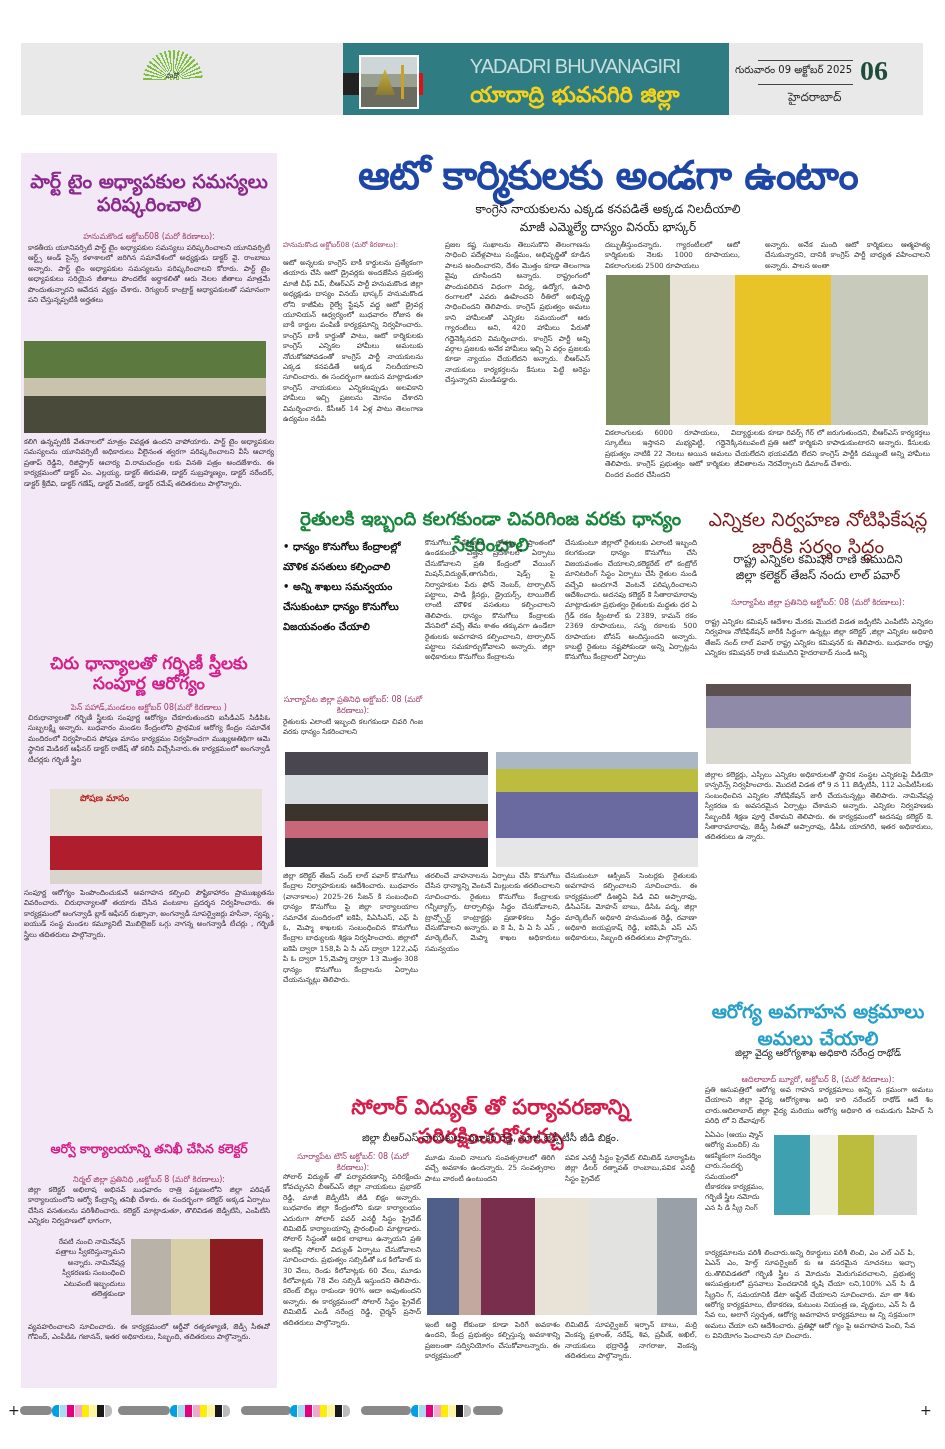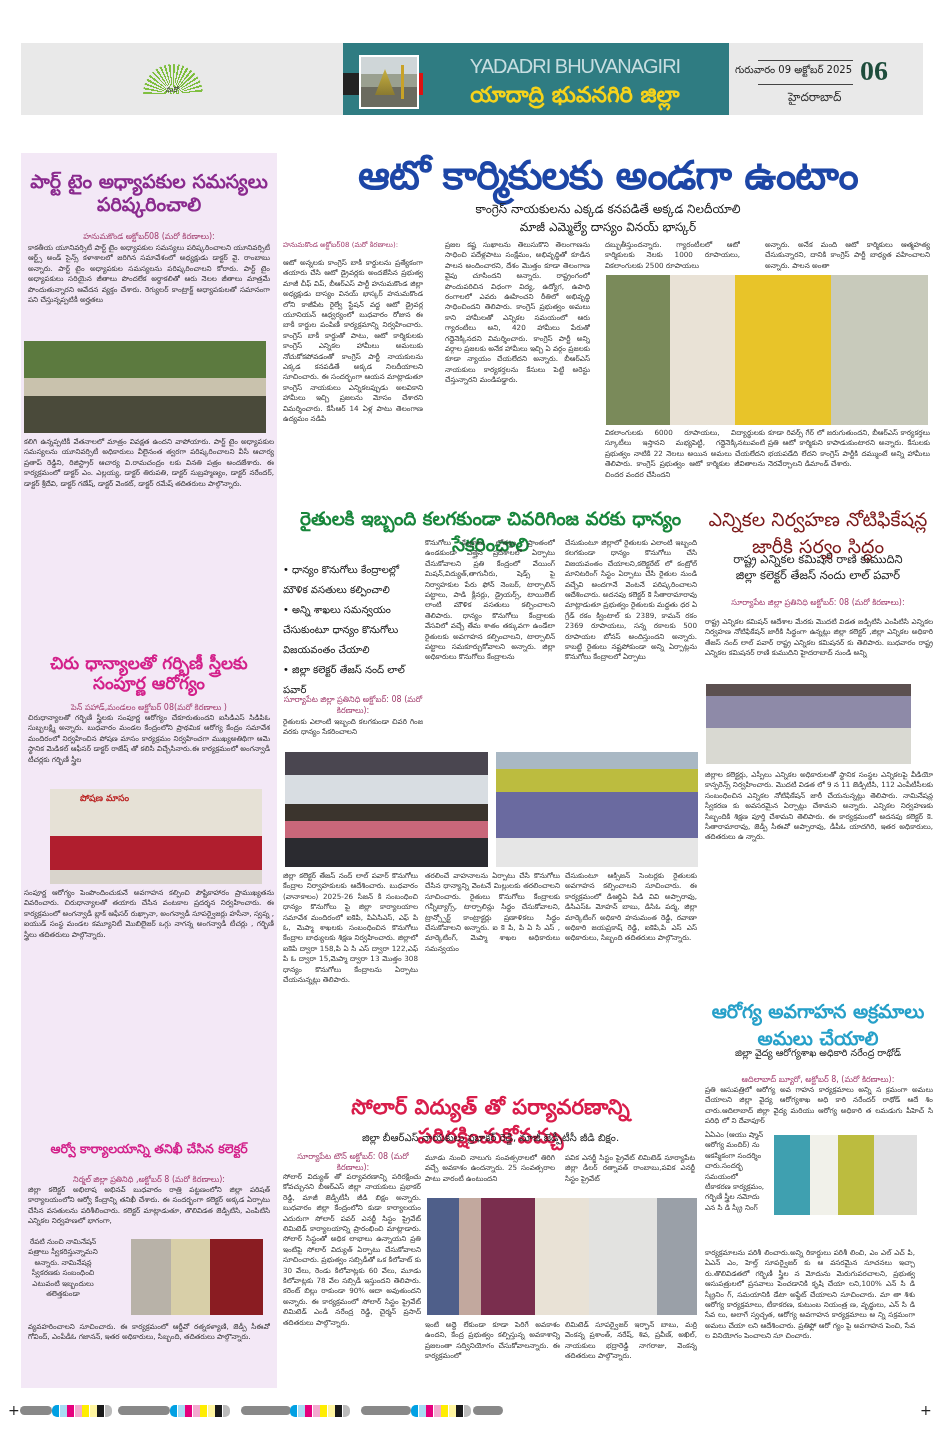--- a/index.html
+++ b/index.html
@@ -1,20 +1,20 @@
 <!DOCTYPE html>
 <html><head>
 <meta charset="utf-8">
 <style>
 *{box-sizing:border-box;margin:0;padding:0}
 body{width:945px;height:1449px;background:#fff;font-family:"DejaVu Sans",sans-serif;color:#222;position:relative;overflow:hidden}
 .abs{position:absolute}
 
 #mast{left:21px;top:43px;width:902px;height:72px;background:#e9e9e9}
-#logo{left:38px;top:64px;width:270px;height:62px;display:flex;align-items:center;justify-content:flex-end}
+#logo{left:38px;top:50px;width:270px;height:62px;display:flex;align-items:center;justify-content:flex-end}
 #logo .sun{position:absolute;top:0;left:105px;width:60px;height:30px;border-radius:60px 60px 0 0;background:repeating-conic-gradient(from 270deg at 50% 100%,#7fbf3f 0 4deg,transparent 4deg 9deg)}
 #logo .name{position:relative;font-family:"DejaVu Sans",sans-serif;font-weight:bold;font-size:40px;color:#fff;-webkit-text-stroke:3px #1c3f9c;letter-spacing:-1px;margin-top:14px}
 #logo .tag{position:absolute;top:22px;left:128px;font-size:7px;color:#333}
 #teal{left:343px;top:43px;width:386px;height:72px;background:#2f7c82}
 #thumb{left:359px;top:55px;width:60px;height:54px;background:linear-gradient(180deg,#cfd6d8 0 35%,#9aa090 35% 60%,#6b6b5f 60%);border:2px solid #fff}
 #thumb .tower{position:absolute;left:14px;top:12px;width:20px;height:26px;background:linear-gradient(180deg,#c8b040,#8a7a30);clip-path:polygon(50% 0,100% 100%,0 100%)}
 #thumb .pole{position:absolute;left:40px;top:8px;width:3px;height:34px;background:#c9a227}
 #blk{left:343px;top:73px;width:16px;height:22px;background:#222}
 #red{left:419px;top:73px;width:4px;height:22px;background:#d11}
 #en-title{left:430px;top:55px;width:290px;font-size:20px;color:#c6dde0;font-family:"Liberation Sans",sans-serif;letter-spacing:-1px;text-align:center}
@@ -78,41 +78,40 @@
 <div class="abs dl" style="left:28px;top:703px;width:242px">పెన్ పహాడ్,మండలం అక్టోబర్ 08(మరో కిరణాలు )</div>
 <div class="abs bd" style="left:28px;top:713px;width:242px;height:72px;overflow:hidden">చిరుధాన్యాలతో గర్భిణీ స్త్రీలకు సంపూర్ణ ఆరోగ్యం చేకూరుతుందని ఐసిడిఎస్ సిడిపిఓ సుబ్బలక్ష్మి అన్నారు. బుధవారం మండల కేంద్రంలోని ప్రాథమిక ఆరోగ్య కేంద్రం సమావేశ మందిరంలో నిర్వహించిన పోషణ మాసం కార్యక్రమం నిర్వహించగా ముఖ్యఅతిథిగా ఆమె స్థానిక మెడికల్ ఆఫీసర్ డాక్టర్ రాజేష్ తో కలిసి విచ్చేసినారు.ఈ కార్యక్రమంలో అంగన్వాడీ టీచర్లకు గర్భిణీ స్త్రీల</div>
 <div class="photo" style="left:50px;top:789px;width:212px;height:95px;background:linear-gradient(180deg,#e6e1d6 0 50%,#b01e2e 50% 85%,#d9d4cc 85%)">
   <span style="position:absolute;left:30px;top:4px;font-size:9px;font-weight:bold;color:#b22">పోషణ మాసం</span>
 </div>
 <div class="abs bd" style="left:24px;top:888px;width:250px;height:220px;overflow:hidden">సంపూర్ణ ఆరోగ్యం పెంపొందించుకునే అవగాహన కల్పించి పౌష్టికాహారం ప్రాముఖ్యతను వివరించారు. చిరుధాన్యాలతో తయారు చేసిన వంటకాల ప్రదర్శన నిర్వహించారు. ఈ కార్యక్రమంలో అంగన్వాడీ బ్లాక్ ఆఫీసర్ రుఖ్సానా, అంగన్వాడీ సూపర్వైజర్లు హసీనా, స్వప్న , ఐయుడ్ సంస్థ మండల కమ్యూనిటీ మొబిలైజర్ ఒగ్గు నాగన్న అంగన్వాడీ టీచర్లు , గర్భిణీ స్త్రీలు తదితరులు పాల్గొన్నారు.</div>
 
 <div class="abs hd" style="left:28px;top:1141px;width:242px;font-size:12.5px;color:#d3208a">ఆర్వో కార్యాలయాన్ని తనిఖీ చేసిన కలెక్టర్</div>
 <div class="abs dl" style="left:28px;top:1175px;width:242px">నిర్మల్ జిల్లా ప్రతినిధి ,అక్టోబర్ 8 (మరో కిరణాలు):</div>
 <div class="abs bd" style="left:28px;top:1185px;width:242px;height:52px;overflow:hidden">జిల్లా కలెక్టర్ అభిలాష అభినవ్ బుధవారం రాత్రి పట్టణంలోని జిల్లా పరిషత్ కార్యాలయంలోని ఆర్వో కేంద్రాన్ని తనిఖీ చేశారు. ఈ సందర్భంగా కలెక్టర్ అక్కడ ఏర్పాటు చేసిన వసతులను పరిశీలించారు. కలెక్టర్ మాట్లాడుతూ, తొలివిడత జెడ్పిటిసి, ఎంపిటిసి ఎన్నికల నిర్వహణలో భాగంగా,</div>
-<div class="abs bd" style="left:22px;top:1237px;width:82px;height:80px;overflow:hidden;text-align:center">రేపటి నుంచి నామినేషన్ పత్రాలు స్వీకరిస్తున్నామని అన్నారు. నామినేషన్ల స్వీకరణకు సంబంధించి ఎటువంటి ఇబ్బందులు తలెత్తకుండా</div>
+<div class="abs bd" style="left:43px;top:1237px;width:82px;height:80px;overflow:hidden;text-align:right">రేపటి నుంచి నామినేషన్ పత్రాలు స్వీకరిస్తున్నామని అన్నారు. నామినేషన్ల స్వీకరణకు సంబంధించి ఎటువంటి ఇబ్బందులు తలెత్తకుండా</div>
 <div class="photo" style="left:131px;top:1239px;width:132px;height:76px;background:linear-gradient(90deg,#b8b2a8 0 30%,#d8cfa8 30% 60%,#8a1c22 60%)"></div>
 <div class="abs bd" style="left:28px;top:1322px;width:242px;height:48px;overflow:hidden">వ్యవహరించాలని సూచించారు. ఈ కార్యక్రమంలో ఆర్డీవో రత్నకళ్యాణి, జెడ్పీ సీఈవో గోవింద్, ఎంపీడీఓ గజానన్, ఇతర అధికారులు, సిబ్బంది, తదితరులు పాల్గొన్నారు.</div>
 
 <div id="mainhl" class="abs">ఆటో కార్మికులకు అండగా ఉంటాం</div>
 <div id="mainsub1" class="abs">కాంగ్రెస్ నాయకులను ఎక్కడ కనపడితే అక్కడ నిలదీయాలి</div>
 <div id="mainsub2" class="abs">మాజీ ఎమ్మెల్యే దాస్యం వినయ్ భాస్కర్</div>
 <div class="abs dl" style="left:283px;top:241px;width:140px;text-align:left;font-size:7px">హనుమకొండ అక్టోబర్08 (మరో కిరణాలు):</div>
 <div class="abs bd" style="left:283px;top:258px;width:140px;height:240px;overflow:hidden">ఆటో అన్నలకు కాంగ్రెస్ బాకీ కార్డులను ప్రత్యేకంగా తయారు చేసి ఆటో డ్రైవర్లకు అందజేసిన ప్రభుత్వ మాజీ చీఫ్ విప్, బీఆర్ఎస్ పార్టీ హనుమకొండ జిల్లా అధ్యక్షుడు దాస్యం వినయ్ భాస్కర్ హనుమకొండ లోని కాజీపేట రైల్వే స్టేషన్ వద్ద ఆటో డ్రైవర్ల యూనియన్ ఆధ్వర్యంలో బుధవారం రోజున ఈ బాకీ కార్డుల పంపిణీ కార్యక్రమాన్ని నిర్వహించారు. కాంగ్రెస్ బాకీ కార్డుతో పాటు, ఆటో కార్మికులకు కాంగ్రెస్ ఎన్నికల హామీలు అమలుకు నోచుకోకపోవడంతో కాంగ్రెస్ పార్టీ నాయకులను ఎక్కడ కనపడితే అక్కడ నిలదీయాలని సూచించారు. ఈ సందర్భంగా ఆయన మాట్లాడుతూ కాంగ్రెస్ నాయకులు ఎన్నికలప్పుడు అలవికాని హామీలు ఇచ్చి ప్రజలను మోసం చేశారని విమర్శించారు. కేసీఆర్ 14 ఏళ్ల పాటు తెలంగాణ ఉద్యమం నడిపి</div>
 <div class="abs bd" style="left:445px;top:240px;width:145px;height:258px;overflow:hidden">ప్రజల కష్ట సుఖాలను తెలుసుకొని తెలంగాణను సాధించి పదేళ్లపాటు సంక్షేమం, అభివృద్ధితో కూడిన పాలన అందించారని, దేశం మొత్తం కూడా తెలంగాణ వైపు చూసిందని అన్నారు. రాష్ట్రంగంలో పొందుపరిచిన విధంగా విద్య, ఉద్యోగ, ఉపాధి రంగాలలో ఎవరు ఊహించని రీతిలో అభివృద్ధి సాధించిందని తెలిపారు. కాంగ్రెస్ ప్రభుత్వం అమలు కాని హామీలతో ఎన్నికల సమయంలో ఆరు గ్యారంటీలు అని, 420 హామీలు పేరుతో గద్దెనెక్కినదని విమర్శించారు. కాంగ్రెస్ పార్టీ అన్ని వర్గాల ప్రజలకు అనేక హామీలు ఇచ్చి ఏ వర్గం ప్రజలకు కూడా న్యాయం చేయలేదని అన్నారు. బీఆర్ఎస్ నాయకులు కార్యకర్తలను కేసులు పెట్టి అరెస్టు చేస్తున్నారని మండిపడ్డారు.</div>
 <div class="abs bd" style="left:605px;top:240px;width:135px;height:32px;overflow:hidden">దబ్బుతీస్తుందన్నారు. గ్యారంటీలలో ఆటో కార్మికులకు నెలకు 1000 రూపాయలు, వికలాంగులకు 2500 రూపాయలు</div>
 <div class="abs bd" style="left:765px;top:240px;width:165px;height:32px;overflow:hidden">అన్నారు. అనేక మంది ఆటో కార్మికులు ఆత్మహత్య చేసుకున్నారని, దానికి కాంగ్రెస్ పార్టీ బాధ్యత వహించాలని అన్నారు. పాలన అంతా</div>
 <div class="photo" style="left:606px;top:275px;width:322px;height:150px;background:linear-gradient(90deg,#7a8a5a 0 20%,#e9e2d6 20% 40%,#e8c429 40% 70%,#c8cabb 70%)"></div>
 <div class="abs bd" style="left:605px;top:428px;width:160px;height:72px;overflow:hidden">వికలాంగులకు 6000 రూపాయలు, విద్యార్థులకు స్కూటీలు ఇస్తానని మభ్యపెట్టి, గద్దెనెక్కినటువంటి ప్రభుత్వం నాటికి 22 నెలలు అయిన అమలు చేయలేదని తెలిపారు. కాంగ్రెస్ ప్రభుత్వం ఆటో కార్మికుల జీవితాలను చిందర వందర చేసిందని</div>
 <div class="abs bd" style="left:768px;top:428px;width:162px;height:72px;overflow:hidden">కూడా రివర్స్ గేర్ లో జరుగుతుందని, బీఆర్ఎస్ కార్యకర్తలు ప్రతి ఆటో కార్మికుని కాపాడుకుంటారని అన్నారు. కేసులకు భయపడేది లేదని కాంగ్రెస్ పార్టీకి దమ్ముంటే అన్ని హామీలు నెరవేర్చాలని డిమాండ్ చేశారు.</div>
 
 <div class="abs hl-green" style="left:283px;top:508px;width:415px;text-align:center">రైతులకి ఇబ్బంది కలగకుండా చివరిగింజ వరకు ధాన్యం సేకరించాలి</div>
-<ul class="abs bullet" style="left:283px;top:560px;width:140px;list-style:none;font-weight:normal">
+<ul class="abs bullet" style="left:283px;top:537px;width:140px;list-style:none;font-weight:bold">
   <li>• <span>ధాన్యం కొనుగోలు కేంద్రాలల్లో మౌళిక వసతులు కల్పించాలి</span></li>
   <li>• <span>అన్ని శాఖలు సమన్వయం చేసుకుంటూ ధాన్యం కొనుగోలు విజయవంతం చేయాలి</span></li>
-  <li>• <span>జిల్లా కలెక్టర్ తేజస్ నంద్ లాల్ పవార్</span></li>
 </ul>
 <div class="abs dl" style="left:283px;top:695px;width:140px">సూర్యాపేట జిల్లా ప్రతినిధి అక్టోబర్: 08 (మరో కిరణాలు):</div>
 <div class="abs bd" style="left:283px;top:717px;width:140px;height:22px;overflow:hidden">రైతులకు ఎలాంటి ఇబ్బంది కలగకుండా చివరి గింజ వరకు ధాన్యం సేకరించాలని</div>
 <div class="abs bd" style="left:425px;top:538px;width:130px;height:200px;overflow:hidden">కొనుగోలు కేంద్రాలు లోతట్టు ప్రాంతంలో ఉండకుండా ఎత్తైన ప్రదేశాలలో ఏర్పాటు చేసుకోవాలని ప్రతి కేంద్రంలో వేయింగ్ మిషన్,విద్యుత్,తాగునీరు, షెడ్స్ పై నిర్వాహకుల పేరు ఫోన్ నెంబర్, టార్పాలిన్ పట్టాలు, పాడి క్లీనర్లు, డ్రైయర్స్, టాయిలెట్ లాంటి మౌళిక వసతులు కల్పించాలని తెలిపారు. ధాన్యం కొనుగోలు కేంద్రాలకు వేసవిలో వచ్చే తేమ శాతం తక్కువగా ఉండేలా రైతులకు అవగాహన కల్పించాలని, టార్పాలిన్ పట్టాలు సమకూర్చుకోవాలని అన్నారు. జిల్లా అధికారులు కొనుగోలు కేంద్రాలను</div>
 <div class="abs bd" style="left:565px;top:538px;width:132px;height:200px;overflow:hidden">చేసుకుంటూ జిల్లాలో రైతులకు ఎలాంటి ఇబ్బంది కలగకుండా ధాన్యం కొనుగోలు చేసి విజయవంతం చేయాలని,కలెక్టరేట్ లో కంట్రోల్ మానిటరింగ్ సిస్టం ఏర్పాటు చేసి రైతుల నుండి వచ్చేవి అందగానే వెంటనే పరిష్కరించాలని ఆదేశించారు. అదనపు కలెక్టర్ కె సీతారామారావు మాట్లాడుతూ ప్రభుత్వం రైతులకు మద్దతు ధర ఏ గ్రేడ్ రకం క్వింటాల్ కు 2389, కామన్ రకం 2369 రూపాయలు, సన్న రకాలకు 500 రూపాయల బోనస్ అందిస్తుందని అన్నారు. కాబట్టి రైతులు నష్టపోకుండా అన్ని ఏర్పాట్లను కొనుగోలు కేంద్రాలలో ఏర్పాటు</div>
 <div class="photo" style="left:285px;top:752px;width:203px;height:115px;background:linear-gradient(180deg,#4a4650 0 20%,#d8dde2 20% 45%,#3b342d 45% 60%,#c9677a 60% 75%,#2b2b30 75%)"></div>
 <div class="photo" style="left:496px;top:752px;width:202px;height:115px;background:linear-gradient(180deg,#a9b8c4 0 15%,#bcbc3f 15% 35%,#6a6aa0 35% 75%,#e6e6e6 75%)"></div>
 <div class="abs bd" style="left:283px;top:871px;width:135px;height:168px;overflow:hidden">జిల్లా కలెక్టర్ తేజస్ నంద్ లాల్ పవార్ కొనుగోలు కేంద్రాల నిర్వాహకులకు ఆదేశించారు. బుధవారం (వానాకాలం) 2025-26 సీజన్ కి సంబంధించి ధాన్యం కొనుగోలు పై జిల్లా కార్యాలయాల సమావేశ మందిరంలో ఐకెపి, పిఏసిఎస్, ఎఫ్ పి ఓ, మెప్మా శాఖలకు సంబంధించిన కొనుగోలు కేంద్రాల బాధ్యులకు శిక్షణ నిర్వహించారు. జిల్లాలో ఐకెపి ద్వారా 158,పి ఏ సి ఎస్ ద్వారా 122,ఎఫ్ పి ఓ ద్వారా 15,మెప్మా ద్వారా 13 మొత్తం 308 ధాన్యం కొనుగోలు కేంద్రాలను ఏర్పాటు చేయనున్నట్లు తెలిపారు.</div>
 <div class="abs bd" style="left:425px;top:871px;width:135px;height:168px;overflow:hidden">తరలించే వాహనాలను ఏర్పాటు చేసి కొనుగోలు చేసిన ధాన్యాన్ని వెంటనే మిల్లులకు తరలించాలని సూచించారు. రైతులు కొనుగోలు కేంద్రాలకు గన్నీబ్యాగ్స్, టార్పాలిన్లు సిద్ధం చేసుకోవాలని, ట్రాన్స్పోర్ట్ కాంట్రాక్టర్లు ప్రణాళికలు సిద్ధం చేసుకోవాలని అన్నారు. ఐ కె పి, పి ఏ సి ఎస్ , మార్కెటింగ్, మెప్మా శాఖల అధికారులు సమన్వయం</div>
 <div class="abs bd" style="left:565px;top:871px;width:132px;height:168px;overflow:hidden">చేసుకుంటూ ఆక్సిజన్ సెంటర్లకు రైతులకు అవగాహన కల్పించాలని సూచించారు. ఈ కార్యక్రమంలో డిఆర్డిఏ పిడి వివి అప్పారావు, డిసిఎస్ఓ మోహన్ బాబు, డిసిఓ పద్మ, జిల్లా మార్కెటింగ్ అధికారి హనుమంత రెడ్డి, రవాణా అధికారి జయప్రకాష్ రెడ్డి, ఐకెపి,పి ఎస్ ఎస్ అధికారులు, సిబ్బంది తదితరులు పాల్గొన్నారు.</div>

